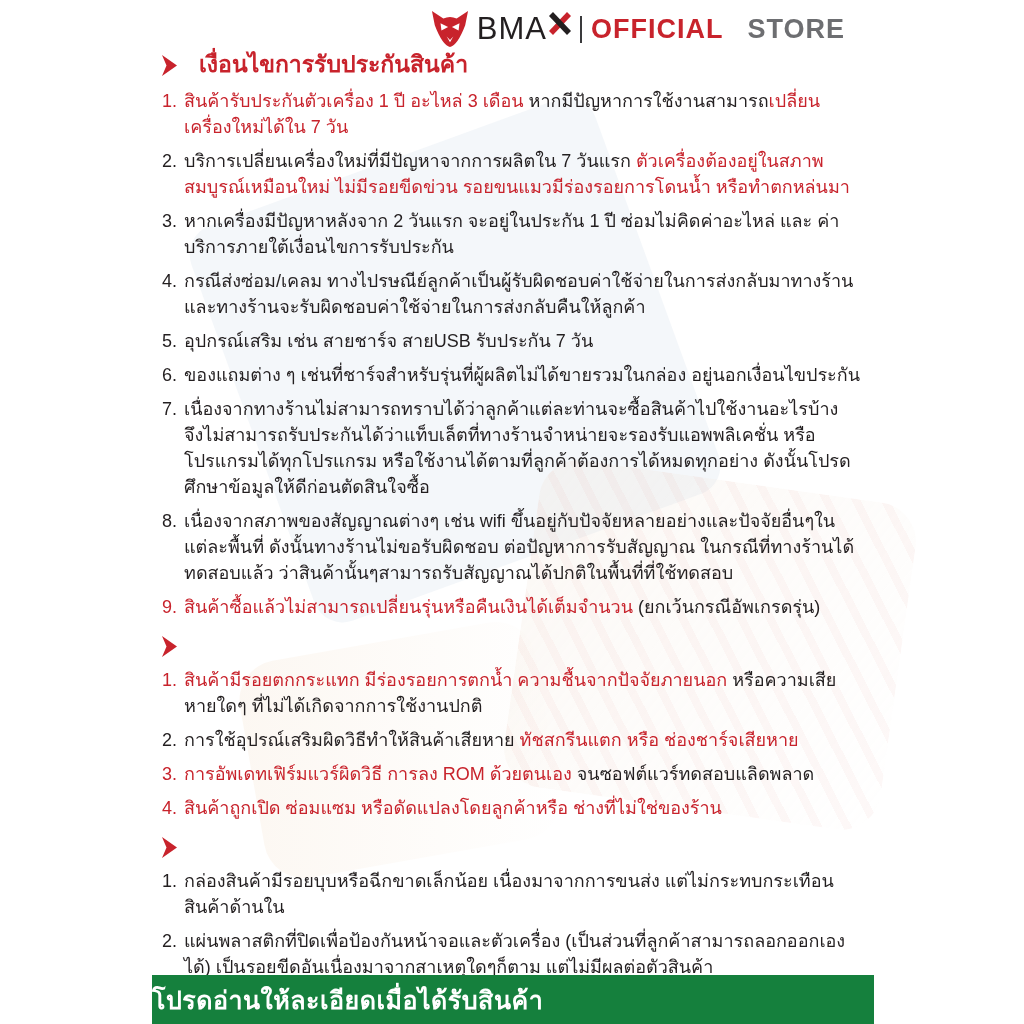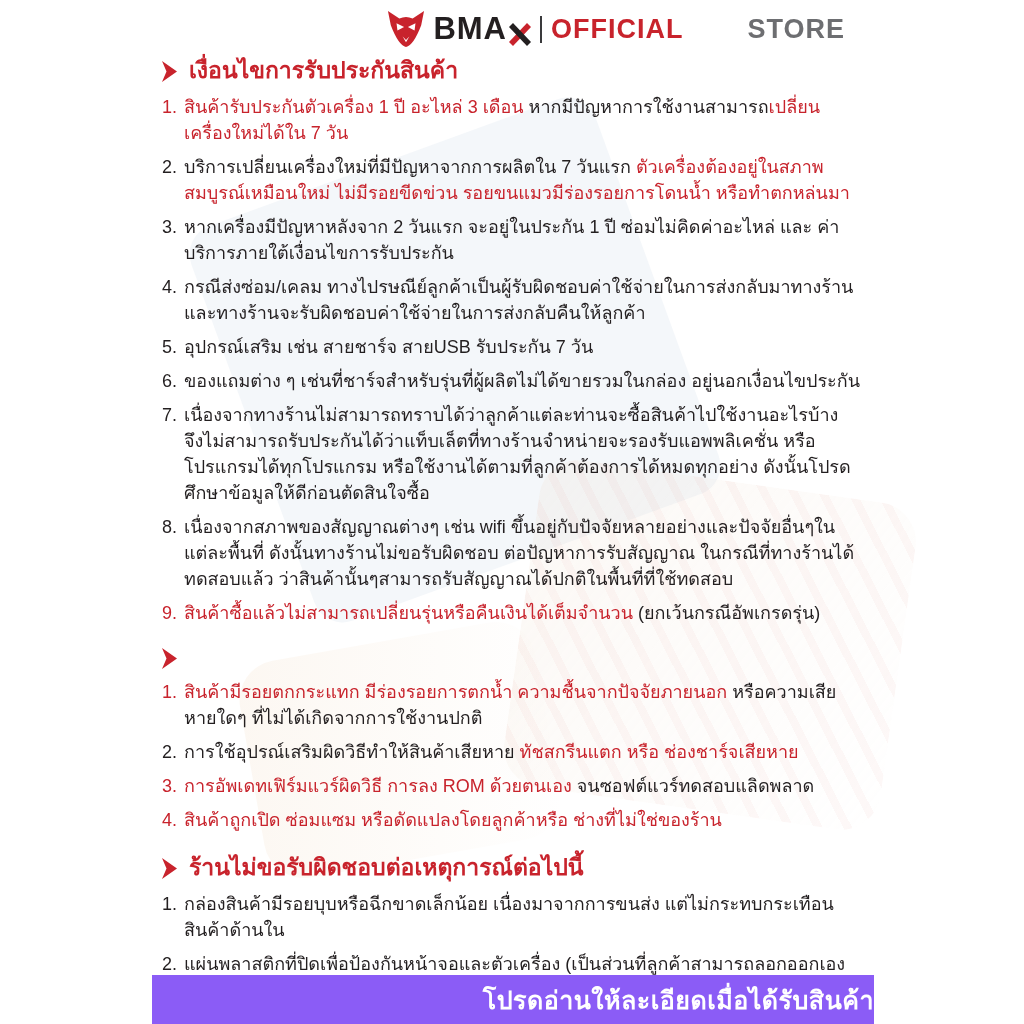--- a/index.html
+++ b/index.html
@@ -14,42 +14,42 @@
   .wm-warm{left:520px;top:480px;width:380px;height:330px;opacity:.5;border-radius:40px;
     background:repeating-linear-gradient(55deg,rgba(205,60,50,.07) 0 8px,rgba(255,255,255,0) 8px 26px),
                linear-gradient(120deg,rgba(240,225,210,.45),rgba(255,255,255,0));
     transform:rotate(8deg);}
   .wm-orange{left:250px;top:640px;width:300px;height:220px;opacity:.4;border-radius:40px;
     background:linear-gradient(100deg,rgba(235,200,160,.35),rgba(255,255,255,0));transform:rotate(-10deg);}
 
   
   .logo{position:absolute;top:10px;right:179px;display:flex;align-items:center;z-index:2;}
   .logo .fox{display:inline-flex;margin-right:6px;}
-  .brand{font-weight:bold;font-size:31px;letter-spacing:1px;color:#231F20;display:inline-flex;align-items:flex-end;}
+  .brand{font-weight:normal;font-size:31px;letter-spacing:1px;color:#231F20;display:inline-flex;align-items:flex-start;}
   .brand-x{display:inline-flex;margin-left:1px;}
   .logo-divider{width:2px;height:27px;background:#3a3a3c;margin:0 9px 0 8px;}
   .logo-official{font-weight:bold;font-size:27px;letter-spacing:1px;color:#C8232C;margin-right:24px;}
-  .logo-store{font-weight:bold;font-size:27px;letter-spacing:1px;color:#6D6E71;margin-left:40px;}
+  .logo-store{font-weight:bold;font-size:27px;letter-spacing:1px;color:#6D6E71;}
 
   
   .content{position:absolute;left:162px;top:36px;width:700px;z-index:1;}
   .sec{margin:0;}
-  .sec-head{display:flex;align-items:center;gap:12px;margin:20px 0 10px 0;}
+  .sec-head{display:flex;align-items:center;gap:22px;margin:14px 0 10px 0;}
   .sec-title{color:#C8232C;font-size:23px;font-weight:bold;line-height:28px;}
   .chev{display:inline-flex;margin-top:2px;}
   .item{display:flex;align-items:flex-start;margin-bottom:8px;font-size:18px;line-height:26px;}
   .num{flex:0 0 auto;margin-right:7px;white-space:nowrap;}
   .item-text{flex:1 1 auto;}
   .seg-red{color:#C8232C;}
   .seg-black{color:#231F20;text-align:center;}
 
   
   .banner{
-    position:absolute;left:152px;bottom:0;width:722px;height:49px;background:#8b5cf6;z-index:2;
-    display:flex;align-items:center;justify-content:flex-end;
+    position:absolute;left:152px;bottom:0;width:722px;height:49px;background:#15803d;z-index:2;
+    display:flex;align-items:center;justify-content:flex-start;
   }
   .banner-text{color:#ffffff;font-size:25px;font-weight:bold;letter-spacing:.5px;}
 </style>
 </head>
 <body>
 
 <div class="page">
 
   <div class="wm wm-blue"></div>
   <div class="wm wm-warm"></div>
@@ -150,21 +150,20 @@
           <span class="item-text"><span class="seg-red">สินค้าถูกเปิด ซ่อมแซม หรือดัดแปลงโดยลูกค้าหรือ ช่างที่ไม่ใช่ของร้าน</span></span>
         </div>
       </section>
       <section class="sec">
         <div class="sec-head">
           <span class="chev">
             <svg width="15" height="21" viewBox="0 0 15 21" aria-hidden="true">
               <polygon points="0,0 15,10.5 0,21 4.5,10.5" fill="#C8232C"></polygon>
             </svg>
           </span>
-          <span class="sec-title">ร้านไม่ขอรับผิดชอบต่อเหตุการณ์ต่อไปนี้</span>
         </div>
         <div class="item">
           <span class="num seg-black">1.</span>
           <span class="item-text"><span class="seg-black">กล่องสินค้ามีรอยบุบหรือฉีกขาดเล็กน้อย เนื่องมาจากการขนส่ง แต่ไม่กระทบกระเทือนสินค้าด้านใน</span></span>
         </div>
         <div class="item">
           <span class="num seg-black">2.</span>
           <span class="item-text"><span class="seg-black">แผ่นพลาสติกที่ปิดเพื่อป้องกันหน้าจอและตัวเครื่อง (เป็นส่วนที่ลูกค้าสามารถลอกออกเองได้) เป็นรอยขีดอันเนื่องมาจากสาเหตุใดๆก็ตาม แต่ไม่มีผลต่อตัวสินค้า</span></span>
         </div>
         <div class="item">

